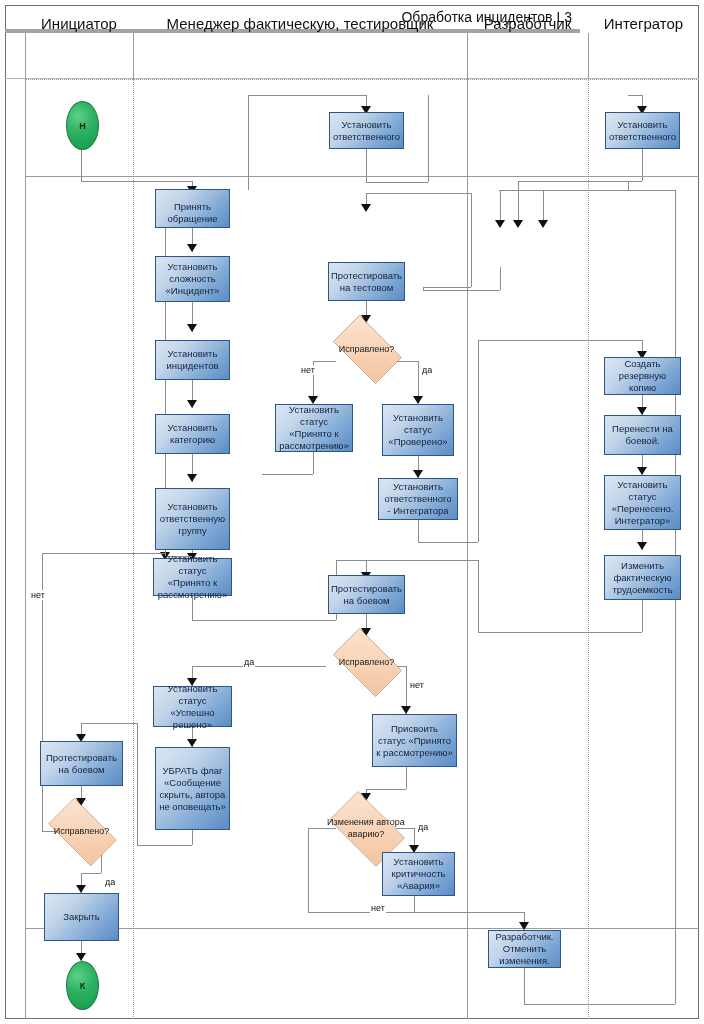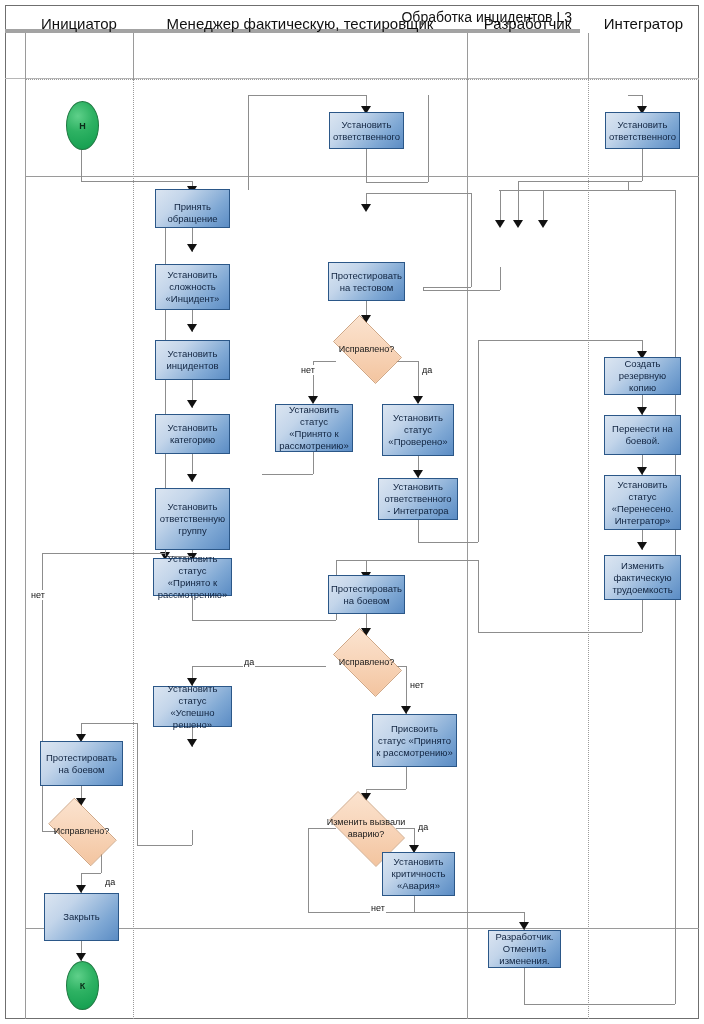--- a/index.html
+++ b/index.html
@@ -265,21 +265,21 @@
     <span>Закрыть</span>
   </div>
 
   <div class="term" style="left:66px;top:961px;width:31px;height:47px;">
     <span>К</span>
   </div>
 
   <div class="node proc" style="left:155px;top:189px;width:75px;height:39px;align-items:flex-end;">
     <span>Принять обращение</span>
   </div>
-  <div class="node proc" style="left:155px;top:264px;width:75px;height:46px;">
+  <div class="node proc" style="left:155px;top:256px;width:75px;height:46px;">
     <span>Установить сложность «Инцидент»</span>
   </div>
   <div class="node proc" style="left:155px;top:340px;width:75px;height:40px;">
     <span>Установить инцидентов</span>
   </div>
   <div class="node proc" style="left:155px;top:414px;width:75px;height:40px;">
     <span>Установить категорию</span>
   </div>
   <div class="node proc" style="left:155px;top:488px;width:75px;height:62px;">
     <span>Установить ответственную группу</span>
@@ -315,27 +315,30 @@
     <span>Протестировать на боевом</span>
   </div>
   <div class="node decision" style="left:325px;top:636px;width:83px;height:51px;">
     <span class="dshape"></span>
     <span class="dtext">Исправлено?</span>
   </div>
 
   <div class="node proc" style="left:153px;top:686px;width:79px;height:41px;">
     <span>Установить статус «Успешно решено»</span>
   </div>
+  <div class="node proc" style="left:155px;top:747px;width:75px;height:83px;">
+    <span>УБРАТЬ флаг «Сообщение скрыть, автора не оповещать»</span>
+  </div>
 
   <div class="node proc" style="left:372px;top:714px;width:85px;height:53px;">
     <span>Присвоить статус «Принято к рассмотрению»</span>
   </div>
   <div class="node decision" style="left:320px;top:800px;width:92px;height:56px;">
     <span class="dshape"></span>
-    <span class="dtext">Изменить вызвали аварию?</span>
+    <span class="dtext">Изменения автора аварию?</span>
   </div>
   <div class="node proc" style="left:382px;top:852px;width:73px;height:44px;">
     <span>Установить критичность «Авария»</span>
   </div>
 
   <div class="node proc" style="left:488px;top:930px;width:73px;height:38px;">
     <span>Разработчик. Отменить изменения.</span>
   </div>
 
   <div class="node proc" style="left:605px;top:112px;width:75px;height:37px;">

